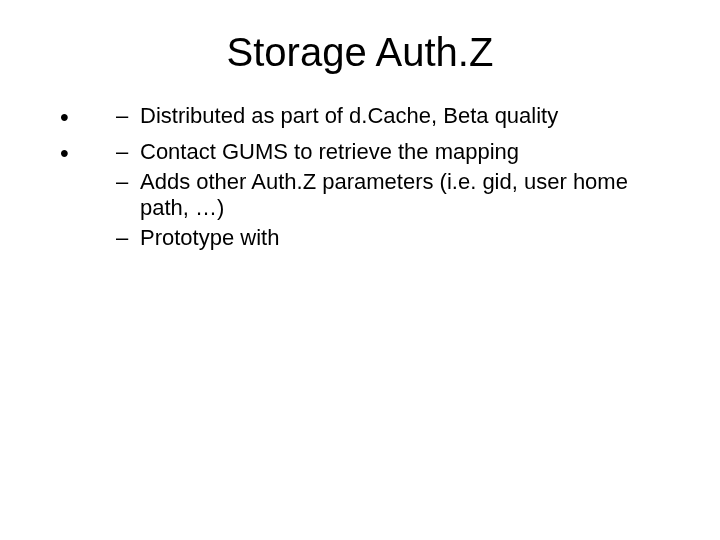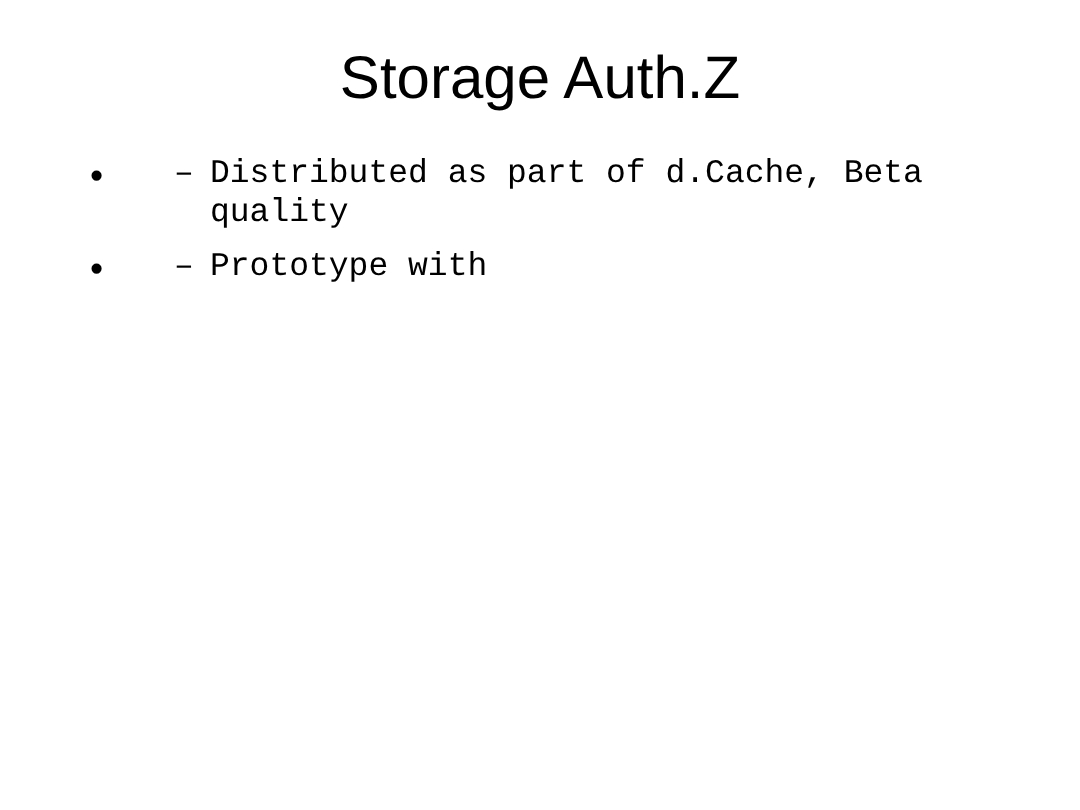--- a/index.html
+++ b/index.html
@@ -42,21 +42,20 @@
     left: 0;
     top: 0;
     font-size: 25px;
   }
   ul.level2 {
     list-style: none;
     padding: 0;
     margin: 6px 0 10px 28px;
     font-size: 22px;
     line-height: 1.18;
-    font-family: Liberation Mono, monospace;
   }
   ul.level2 > li {
     position: relative;
     padding-left: 24px;
     margin: 0 0 4px 0;
   }
   ul.level2 > li::before {
     content: "–";
     position: absolute;
     left: 0;
@@ -73,18 +72,24 @@
     <li>
       <ul class="level2">
         <li>
           <span>Distributed as part of d.Cache, Beta quality</span>
         </li>
       </ul>
     </li>
     <li>
       <ul class="level2">
         <li>
+          <span>Contact GUMS to retrieve the mapping</span>
+        </li>
+        <li>
+          <span>Adds other Auth.Z parameters (i.e. gid, user home path, …)</span>
+        </li>
+        <li>
           <span>Prototype with</span>
         </li>
       </ul>
     </li>
   </ul>
 </div>
 
 </body></html>

